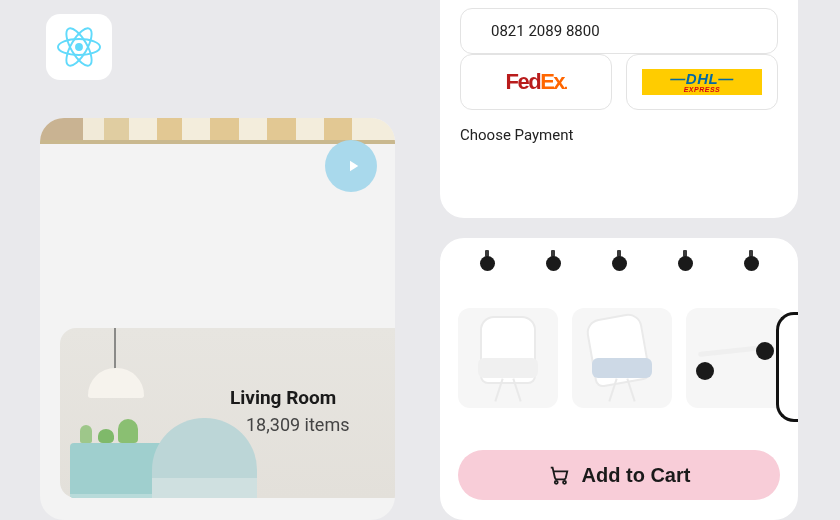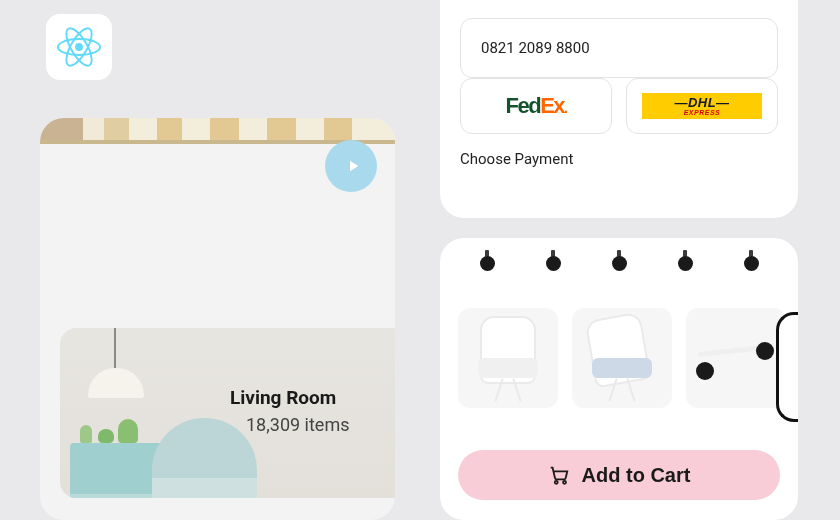--- a/index.html
+++ b/index.html
@@ -61,37 +61,37 @@
   .room-count { position:absolute; left:186px; top:86px; font-size:18px; color:#444; }
 
   
   .checkout-card {
     position: absolute; left: 440px; top: 0;
     width: 358px; height: 218px;
     background: #fff; border-radius: 0 0 24px 24px;
     padding: 0 20px;
   }
   .phone-pill {
-    margin-top: 18px; height: 60px; border:1px solid #e3e3e3; border-radius: 12px;
-    display:flex; align-items:center; padding: 0 20px; font-size: 15px; color:#222;
+    margin-top: 8px; height: 46px; border:1px solid #e3e3e3; border-radius: 12px;
+    display:flex; align-items:center; padding: 0 30px; font-size: 15px; color:#222;
   }
   .section-label { font-size: 15px; margin: 16px 0 10px; color:#222; }
   .option-row { display:flex; gap:14px; }
   .option-tile {
     flex:1 1 0; height:56px; border:1px solid #e3e3e3; border-radius:12px;
     background:#fff; display:flex; align-items:center; justify-content:center;
   }
   .fedex { font-family: Arial, sans-serif; font-weight:800; font-size:22px; letter-spacing:-1.5px; }
-  .fedex .f { color:#14532d; }
+  .fedex .f { color:#b91c1c; }
   .fedex .e { color:#ff6600;margin-top:40px; }
   .fedex .dot { color:#ff6600; font-size:14px; font-weight:700; }
   .dhl {
     width:120px; height:26px; background:#ffcc00; display:flex; flex-direction:column; align-items:center; justify-content:center;
   }
-  .dhl-main { font-style:italic; font-weight:800; color:#0f172a; font-size:13px; letter-spacing:0.5px; line-height:1; font-family: Arial, sans-serif; }
+  .dhl-main { font-style:italic; font-weight:800; color:#0369a1; font-size:15px; letter-spacing:0.5px; line-height:1; font-family: Arial, sans-serif; }
   .dhl-sub { font-style:italic; font-weight:700; color:#d40511; font-size:7px; letter-spacing:0.5px; font-family: Arial, sans-serif; }
 
   
   .product-card {
     position:absolute; left:440px; top:238px;
     width:358px; height:282px; background:#fff; border-radius:24px;
     overflow:hidden;
   }
   .wheel-strip { position:absolute; top:12px; left:0; right:0; height:32px; display:flex; justify-content:center; gap:44px; }
   .wheel { width:22px; height:22px; }

